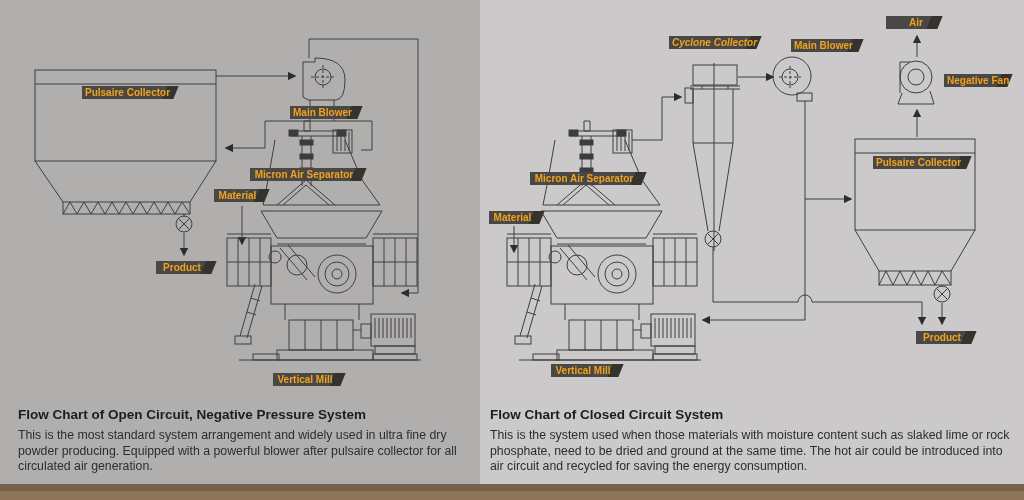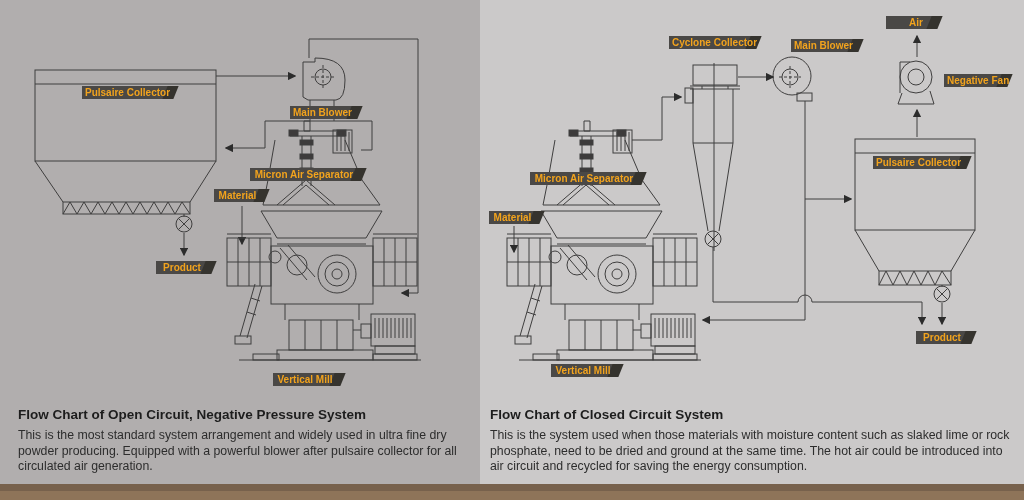--- a/index.html
+++ b/index.html
@@ -158,21 +158,21 @@
     </g>
   </svg>
 
   <div class="badge" style="left:82px;top:86px;width:82px;">Pulsaire Collector</div>
   <div class="badge" style="left:290px;top:106px;width:58px;">Main Blower</div>
   <div class="badge" style="left:250px;top:168px;width:102px;">Micron Air Separator</div>
   <div class="badge" style="left:214px;top:189px;width:41px;">Material</div>
   <div class="badge" style="left:156px;top:261px;width:46px;">Product</div>
   <div class="badge" style="left:273px;top:373px;width:58px;">Vertical Mill</div>
 
-  <div class="badge" style="left:669px;top:36px;width:78px;">Cyclone Collector</div>
+  <div class="badge" style="left:669px;top:36px;width:78px;font-style:italic;">Cyclone Collector</div>
   <div class="badge" style="left:791px;top:39px;width:58px;">Main Blower</div>
   <div class="badge" style="left:886px;top:16px;width:30px;padding-left:15px;">Air</div>
   <div class="badge" style="left:944px;top:74px;width:54px;">Negative Fan</div>
   <div class="badge" style="left:530px;top:172px;width:102px;">Micron Air Separator</div>
   <div class="badge" style="left:489px;top:211px;width:41px;">Material</div>
   <div class="badge" style="left:873px;top:156px;width:84px;">Pulsaire Collector</div>
   <div class="badge" style="left:916px;top:331px;width:46px;">Product</div>
   <div class="badge" style="left:551px;top:364px;width:58px;">Vertical Mill</div>
 
   <div class="caption" id="caption-right">

